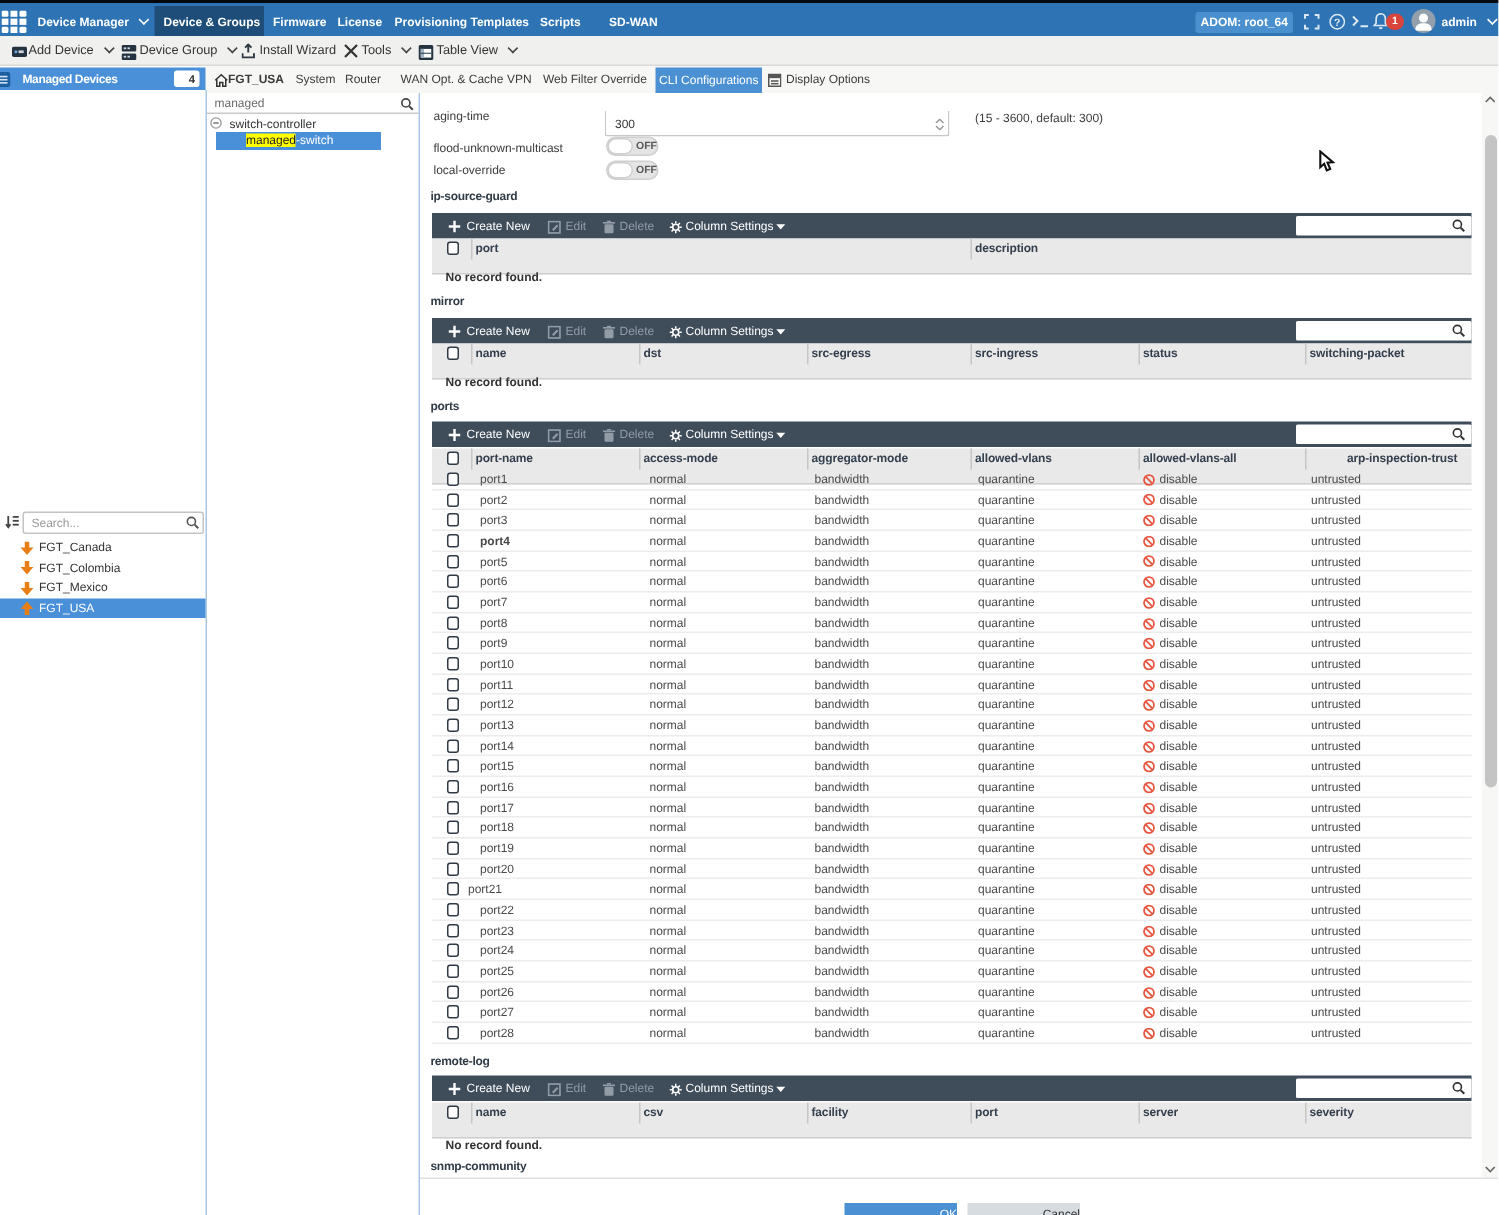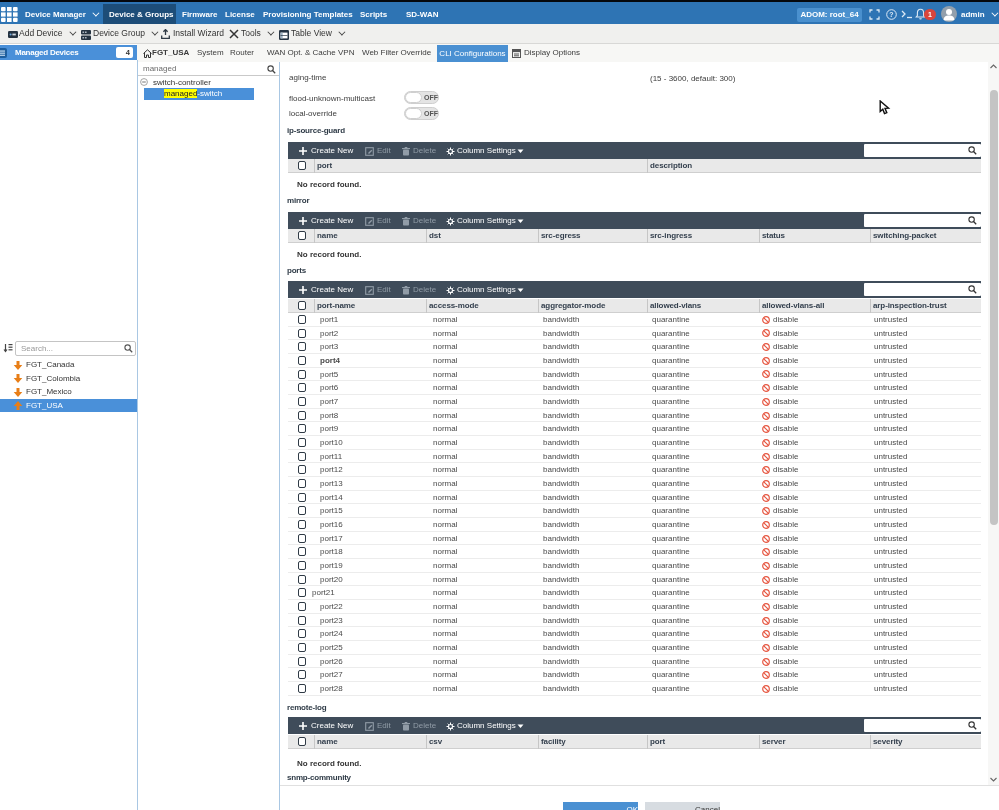--- a/index.html
+++ b/index.html
@@ -47,21 +47,21 @@
 .treerow { position:absolute; left:0; height:12px; line-height:12px; white-space:nowrap; }
 
 
 #main { position:absolute; left:280px; top:62px; width:708px; height:723px; background:#fff; overflow:hidden; }
 #edithead { position:absolute; left:0; top:1.5px; width:708px; height:14.5px; background:#ececeb; border-bottom:1px solid #cfcfcf; font-weight:bold; color:#2f3b47; line-height:14.5px; padding-left:7px; letter-spacing:-0.2px; }
 .seclabel { position:absolute; left:7px; font-weight:bold; color:#2f3b47; height:12px; line-height:12px; letter-spacing:-0.2px; }
 .toolbar { position:absolute; left:8px; width:693px; height:17px; background:#3f4c5a; color:#fff; }
 .toolbar .ti { position:absolute; top:0; height:17px; line-height:17px; white-space:nowrap; }
 .toolbar .mut { color:#919ca7; }
 .tsearch { position:absolute; left:576px; top:2px; width:117px; height:13px; background:#fff; border-radius:1px; }
-.thead { position:absolute; left:8px; width:693px; height:14px; background:#e9e9e9; border-bottom:1px solid #cfcfcf; }
+.thead { position:absolute; left:8px; width:693px; height:24px; background:#e9e9e9; border-bottom:1px solid #cfcfcf; }
 .thead span { position:absolute; top:0; line-height:14px; font-weight:bold; color:#333f4d; letter-spacing:-0.1px; }
 .cb { position:absolute; width:7.5px; height:9px; border:1.2px solid #2f3a45; border-radius:2px; background:#fff; }
 .norec { position:absolute; left:17px; font-weight:bold; color:#333; height:12px; line-height:12px; }
 .prow { position:relative; width:693px; height:13.678px; border-bottom:1px solid #ececec; }
 .prow span { position:absolute; top:0; line-height:13.678px; color:#4a4a4a; }
 #portrows { position:absolute; left:8px; top:251px; width:693px; }
 .noslash { position:absolute; }
 
 
 .formlabel { position:absolute; left:9px; color:#3c3c3c; height:12px; line-height:12px; }
@@ -241,20 +241,26 @@
       </svg>
   <div class="treerow" style="left:15px; top:14.5px; color:#333;">switch-controller</div>
   <div class="treerow" style="left:6px; top:26px; width:110px; background:#4a90d9;">
     <span style="margin-left:20px;"><span style="background:#ffff00; color:#222;">managed</span><span style="color:#fff;">-switch</span></span>
   </div>
 </div>
 
 <div id="main">
 
   <div class="formlabel" style="top:10px;">aging-time</div>
+  <div class="abs" style="left:123px; top:12px; width:230px; height:17px; border:1px solid #c8c8c8; border-top:none; border-radius:0 0 2px 2px;">
+    <div style="position:absolute; left:6px; top:4px;">300</div>
+    <svg class="abs" style="left:219px; top:5px;" width="7" height="8" viewBox="0 0 7 8">
+          <path d="M1 3 L3.5 0.5 L6 3 M1 5 L3.5 7.5 L6 5" stroke="#999" stroke-width="1" fill="none"></path>
+        </svg>
+  </div>
   <div class="abs" style="left:370px; top:12px; color:#3c3c3c;">(15 - 3600, default: 300)</div>
 
   <div class="formlabel" style="top:31px;">flood-unknown-multicast</div>
   <div class="toggle" style="top:29px;">
         <div class="knob"></div>
         <div class="lab">OFF</div>
       </div>
 
   <div class="formlabel" style="top:45.5px;">local-override</div>
   <div class="toggle" style="top:45px;">
@@ -384,21 +390,21 @@
           </svg>
         </span>
       </div>
   <div class="thead" style="top:237px;">
     <div class="cb" style="left:10px; top:2px;"></div>
     <span style="left:29px;">port-name</span>
     <span style="left:141px;">access-mode</span>
     <span style="left:253px;">aggregator-mode</span>
     <span style="left:362px;">allowed-vlans</span>
     <span style="left:474px;">allowed-vlans-all</span>
-    <span style="left:585px;">arp-inspection-trust</span>
+    <span style="left:610px;">arp-inspection-trust</span>
   <div class="abs" style="left: 26px; top: 0px; width: 1px; height: 14px; background: rgb(198, 198, 198);"></div>
         <div class="abs" style="left: 138px; top: 0px; width: 1px; height: 14px; background: rgb(198, 198, 198);"></div>
         <div class="abs" style="left: 250px; top: 0px; width: 1px; height: 14px; background: rgb(198, 198, 198);"></div>
         <div class="abs" style="left: 359px; top: 0px; width: 1px; height: 14px; background: rgb(198, 198, 198);"></div>
         <div class="abs" style="left: 471px; top: 0px; width: 1px; height: 14px; background: rgb(198, 198, 198);"></div>
         <div class="abs" style="left: 582px; top: 0px; width: 1px; height: 14px; background: rgb(198, 198, 198);"></div>
       </div>
   <div id="portrows">
         <div class="prow">
     <div class="cb" style="left:10px; top:2px;"></div>

